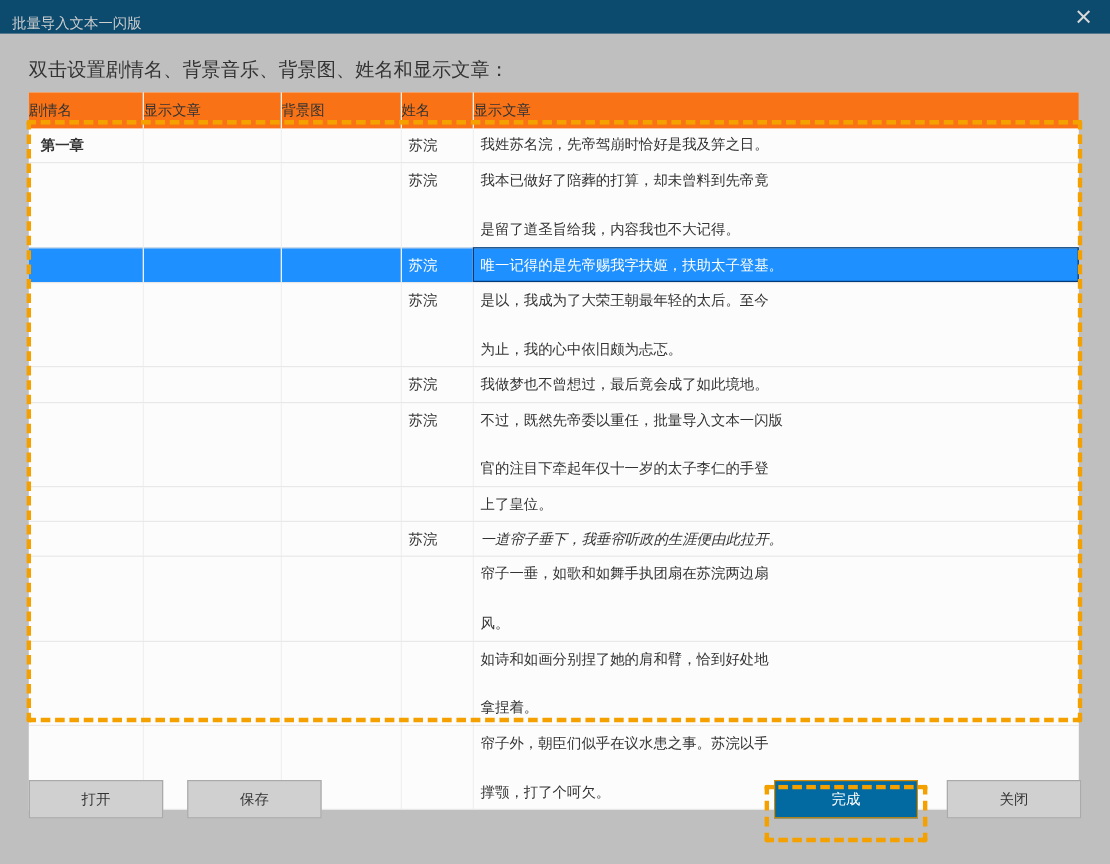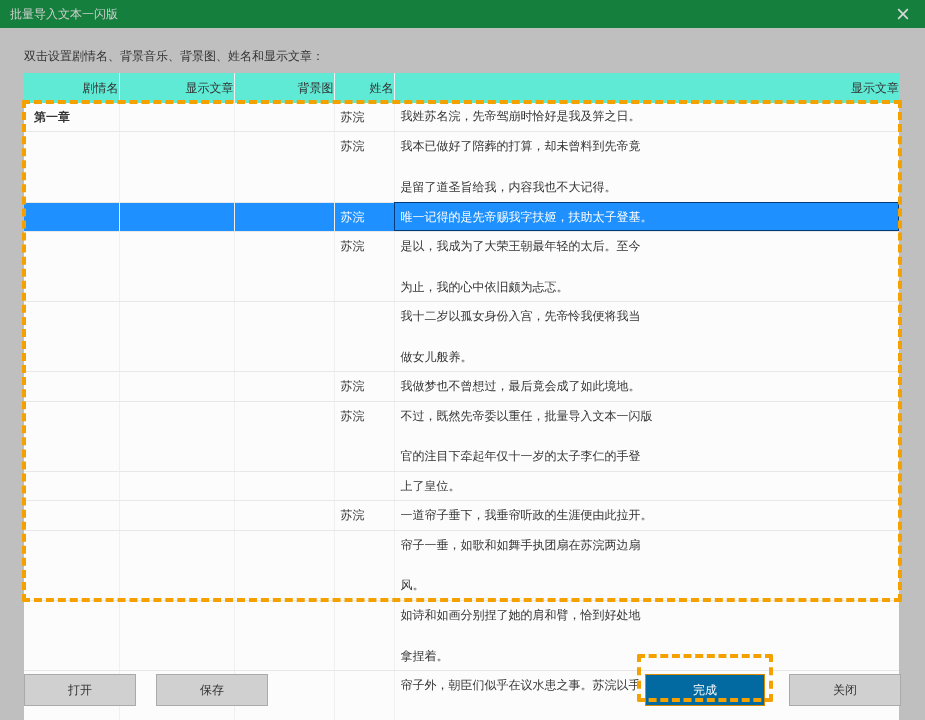--- a/index.html
+++ b/index.html
@@ -1,63 +1,63 @@
 <!DOCTYPE html>
 <html><head>
 <meta charset="utf-8">
 <style>
   * { box-sizing: border-box; margin: 0; padding: 0; }
   html, body { width: 925px; height: 720px; overflow: hidden; font-family: "Microsoft YaHei", "SimSun", Arial, sans-serif; }
   body { background: #bfbfbf; }
 
   .titlebar {
     height: 28px;
-    background: #15803d;
+    background: #0c4a6e;
     color: #cfcfcf;
     font-size: 12px;
     display: flex;
-    align-items: center;
+    align-items: flex-end;
     justify-content: space-between;
     padding: 0 8px 0 10px;
   }
   .close-x {
     width: 28px; height: 28px;
     display: flex; align-items: center; justify-content: center;
     color: #d8d8d8; cursor: pointer;
   }
   .close-x svg { width: 12px; height: 12px; }
 
   .body-area {
     position: relative;
     padding: 20px 24px 0 24px;
   }
 
   .instruction {
-    font-size: 12px;
+    font-size: 16px;
     color: #333;
     margin-bottom: 8px;
   }
 
   .table-wrap {
     position: relative;
     width: 875px;
   }
 
   table.grid {
     width: 100%;
     border-collapse: collapse;
     background: #fcfcfc;
     font-size: 12px;
     color: #333;
     table-layout: fixed;
   }
   table.grid th {
-    background: #5eead4;
+    background: #f97316;
     font-weight: normal;
-    text-align: right;
+    text-align: left;
     height: 30px;
     border-right: 1px solid #f0f0f0;
     color: #333;
   }
   table.grid th:last-child { border-right: none; }
   table.grid td {
     border-bottom: 1px solid #e8e8e8;
     border-right: 1px solid #f0f0f0;
     padding: 4px 6px;
     vertical-align: top;
@@ -90,21 +90,21 @@
     width: 880px;
     height: 502px;
     border-radius: 2px;
   }
 
   .footer {
     position: absolute;
     left: 0; right: 0; bottom: 0;
     height: 70px;
     display: flex;
-    align-items: flex-end;
+    align-items: flex-start;
     padding: 0 24px 14px 24px;
   }
   .footer .left { display: flex; gap: 20px; }
   .footer .right { margin-left: auto; display: flex; gap: 24px; align-items: center; }
 
   .btn {
     min-width: 112px;
     height: 32px;
     background: #d0d0d0;
     border: 1px solid #aaa;
@@ -193,29 +193,20 @@
             <td style="white-space: pre-line;"></td>
             <td style="white-space: pre-line;">苏浣</td>
             <td class="article" style="white-space: pre-line; margin-top: 28px;">是以，我成为了大荣王朝最年轻的太后。至今
 
 为止，我的心中依旧颇为忐忑。</td>
           </tr>
           <tr>
             <td class="c-name" style="white-space: pre-line;"></td>
             <td style="white-space: pre-line;"></td>
             <td style="white-space: pre-line;"></td>
-            <td style="white-space: pre-line;"></td>
-            <td class="article" style="white-space: pre-line;">我十二岁以孤女身份入宫，先帝怜我便将我当
-
-做女儿般养。</td>
-          </tr>
-          <tr>
-            <td class="c-name" style="white-space: pre-line;"></td>
-            <td style="white-space: pre-line;"></td>
-            <td style="white-space: pre-line;"></td>
             <td style="white-space: pre-line;">苏浣</td>
             <td class="article" style="white-space: pre-line;">我做梦也不曾想过，最后竟会成了如此境地。</td>
           </tr>
           <tr>
             <td class="c-name" style="white-space: pre-line;"></td>
             <td style="white-space: pre-line;"></td>
             <td style="white-space: pre-line;"></td>
             <td style="white-space: pre-line;">苏浣</td>
             <td class="article" style="white-space: pre-line;">不过，既然先帝委以重任，批量导入文本一闪版
 
@@ -226,21 +217,21 @@
             <td style="white-space: pre-line;"></td>
             <td style="white-space: pre-line;"></td>
             <td style="white-space: pre-line;"></td>
             <td class="article" style="white-space: pre-line;">上了皇位。</td>
           </tr>
           <tr>
             <td class="c-name" style="white-space: pre-line;"></td>
             <td style="white-space: pre-line;"></td>
             <td style="white-space: pre-line;"></td>
             <td style="white-space: pre-line;">苏浣</td>
-            <td class="article" style="white-space: pre-line;">一道帘子垂下，我垂帘听政的生涯便由此拉开。</td>
+            <td class="article" style="white-space: pre-line; font-style: italic;">一道帘子垂下，我垂帘听政的生涯便由此拉开。</td>
           </tr>
           <tr>
             <td class="c-name" style="white-space: pre-line;"></td>
             <td style="white-space: pre-line;"></td>
             <td style="white-space: pre-line;"></td>
             <td style="white-space: pre-line;"></td>
             <td class="article" style="white-space: pre-line;">帘子一垂，如歌和如舞手执团扇在苏浣两边扇
 
 风。</td>
           </tr>

